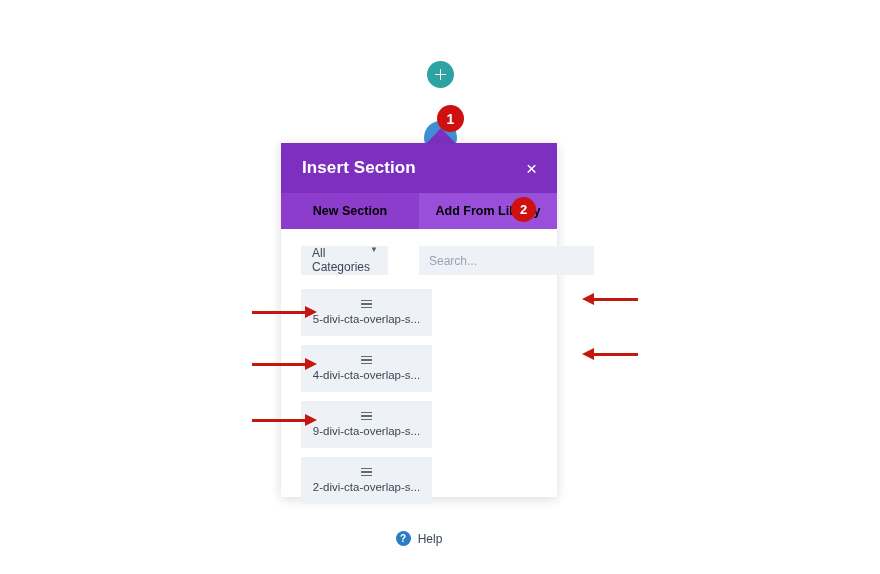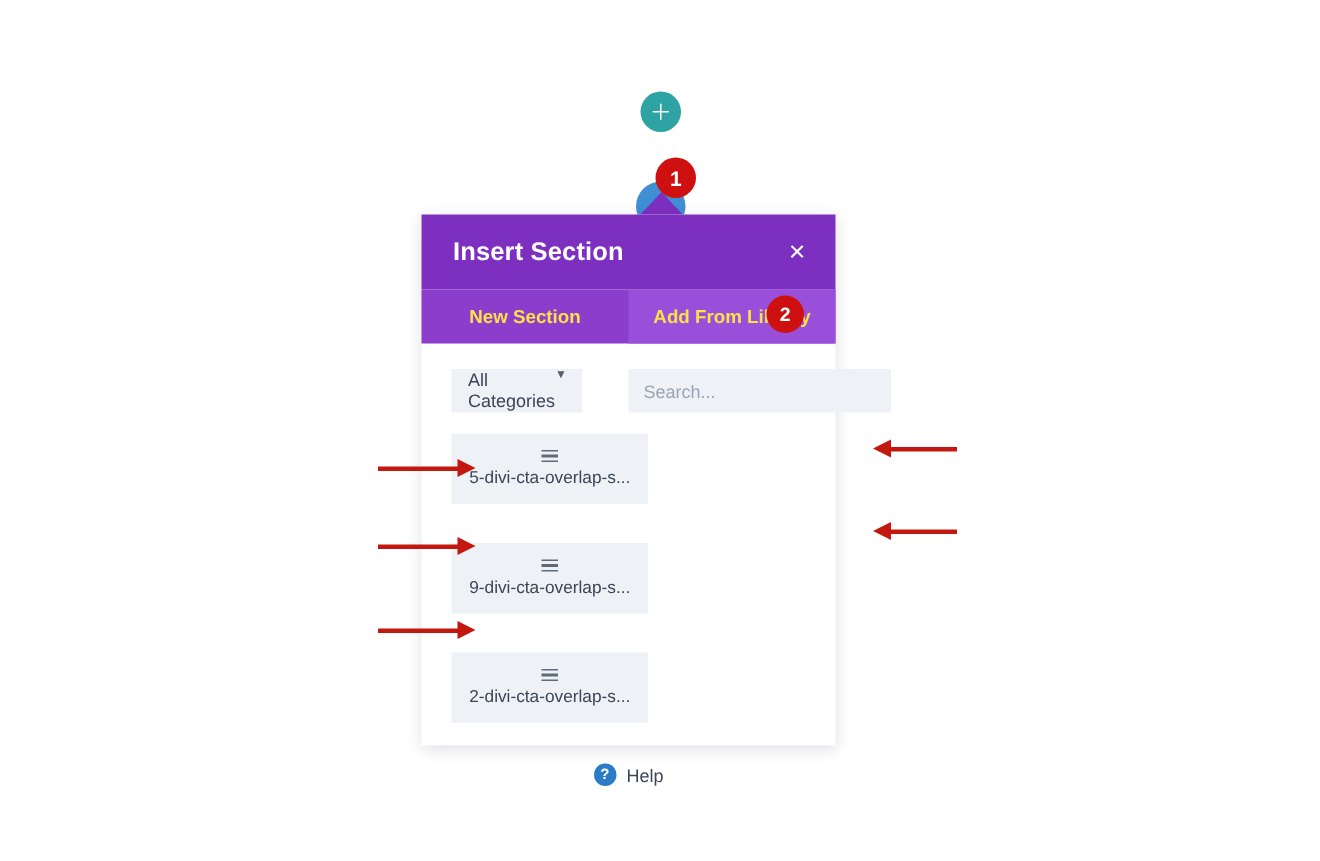--- a/index.html
+++ b/index.html
@@ -144,21 +144,21 @@
   .tabs {
     height: 36px;
     display: flex;
     background: #8c3dcc;
   }
   .tab {
     flex: 1;
     display: flex;
     align-items: center;
     justify-content: center;
-    color: #fde047;
+    color: #000000;
     font-size: 12.5px;
     font-weight: bold;
     cursor: pointer;
     position: relative;
   }
   .tab.active {
     background: #9a4fdb;
   }
 
   .modal-body {
@@ -202,21 +202,21 @@
     font-family: "Liberation Sans", sans-serif;
     margin-left: 20px;
   }
   .search-box::placeholder {
     color: #9aa5b4;
   }
 
   .cards-grid {
     display: flex;
     flex-wrap: wrap;
-    gap: 26px;
+    gap: 9px;
   }
   .card {
     width: 131px;
     height: 47px;
     background: #eef1f6;
     display: flex;
     flex-direction: column;
     align-items: center;
     justify-content: center;
     gap: 5px;
@@ -343,20 +343,28 @@
               <span></span>
             </span>
           <span class="card-label">5-divi-cta-overlap-s...</span>
         </div>
         <div class="card">
           <span class="layout-icon">
               <span></span>
               <span></span>
               <span></span>
             </span>
+          <span class="card-label">4-divi-cta-overlap-s...</span>
+        </div>
+        <div class="card">
+          <span class="layout-icon">
+              <span></span>
+              <span></span>
+              <span></span>
+            </span>
           <span class="card-label">9-divi-cta-overlap-s...</span>
         </div>
         <div class="card">
           <span class="layout-icon">
               <span></span>
               <span></span>
               <span></span>
             </span>
           <span class="card-label">2-divi-cta-overlap-s...</span>
         </div>

